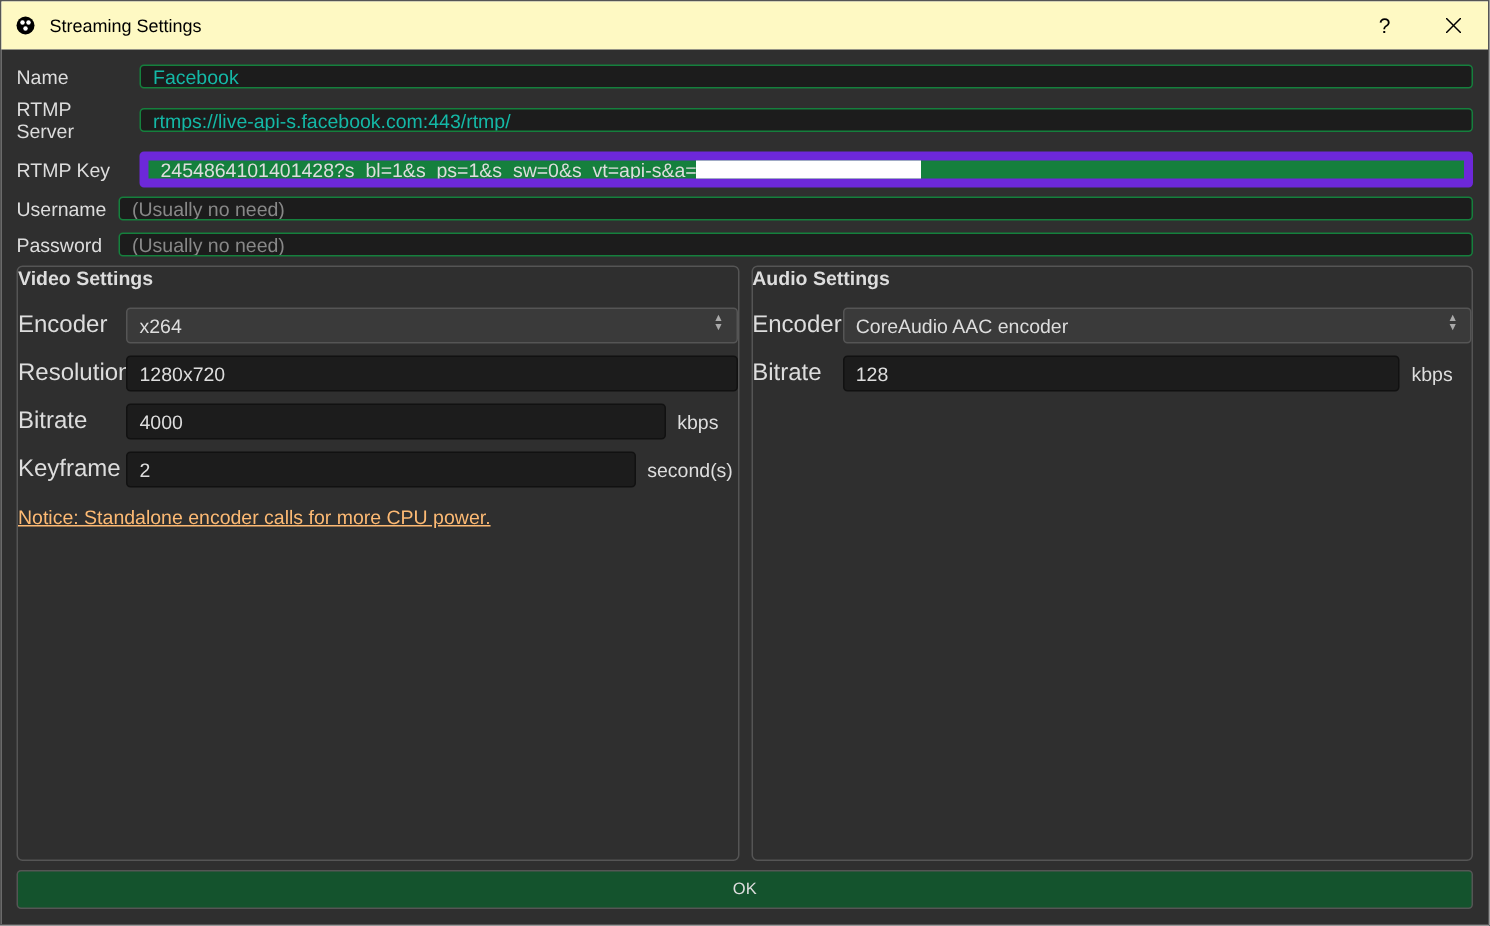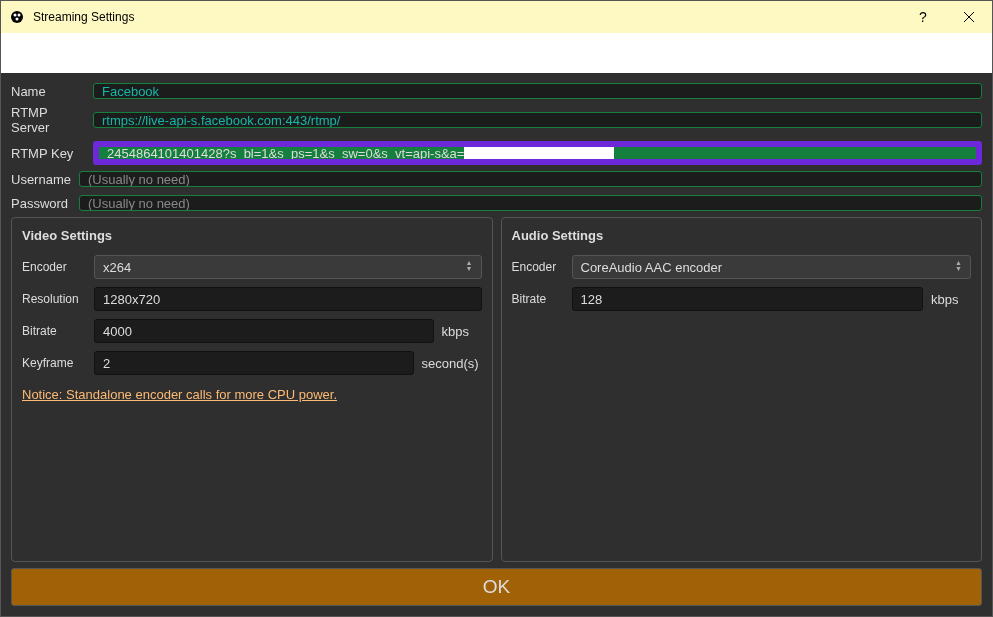--- a/index.html
+++ b/index.html
@@ -54,21 +54,20 @@
       color: #000;
     }
     .content {
       flex: 1;
       background: #2f2f2f;
       padding: 10px;
       display: flex;
       flex-direction: column;
       gap: 6px;
       color: #ddd;
-      margin-top: 40px;
     }
     .row {
       display: flex;
       align-items: center;
       gap: 8px;
     }
     .row-half {
       display: flex;
       gap: 8px;
       flex-direction: column;
@@ -126,41 +125,41 @@
     }
     .panels {
       display: flex;
       gap: 8px;
       flex: 1;
     }
     .panel {
       flex: 1;
       border: 1px solid #555;
       border-radius: 4px;
-      padding: 10px;
+      padding: 0;
       display: flex;
       flex-direction: column;
       gap: 8px;
     }
     .panel-title {
       font-weight: bold;
       color: #ddd;
       font-size: 13px;
       margin-bottom: 4px;
     }
     .panel-row {
       display: flex;
       align-items: center;
       gap: 8px;
     }
     .panel-label {
       width: 64px;
       min-width: 64px;
       color: #ddd;
-      font-size: 12px;
+      font-size: 16px;
     }
     .panel-label-short {
       width: 52px;
       min-width: 52px;
     }
     .select {
       flex: 1;
       background: #3a3a3a;
       border: 1px solid #555;
       border-radius: 3px;
@@ -197,28 +196,28 @@
       font-size: 13px;
       min-width: 40px;
     }
     .notice {
       color: #fdba74;
       font-size: 13px;
       margin-top: 4px;
       text-decoration: underline;
     }
     .ok-button {
-      background: #a16207;
+      background: #14532d;
       border: 1px solid #555;
       border-radius: 3px;
       color: #ddd;
-      padding: 18px;
+      padding: 6px;
       text-align: center;
       cursor: pointer;
-      font-size: 19px;
+      font-size: 11px;
       height: 26px;
       display: flex;
       align-items: center;
       justify-content: center;
     }
   </style>
 </head>
 <body>
 
 <div class="window">

